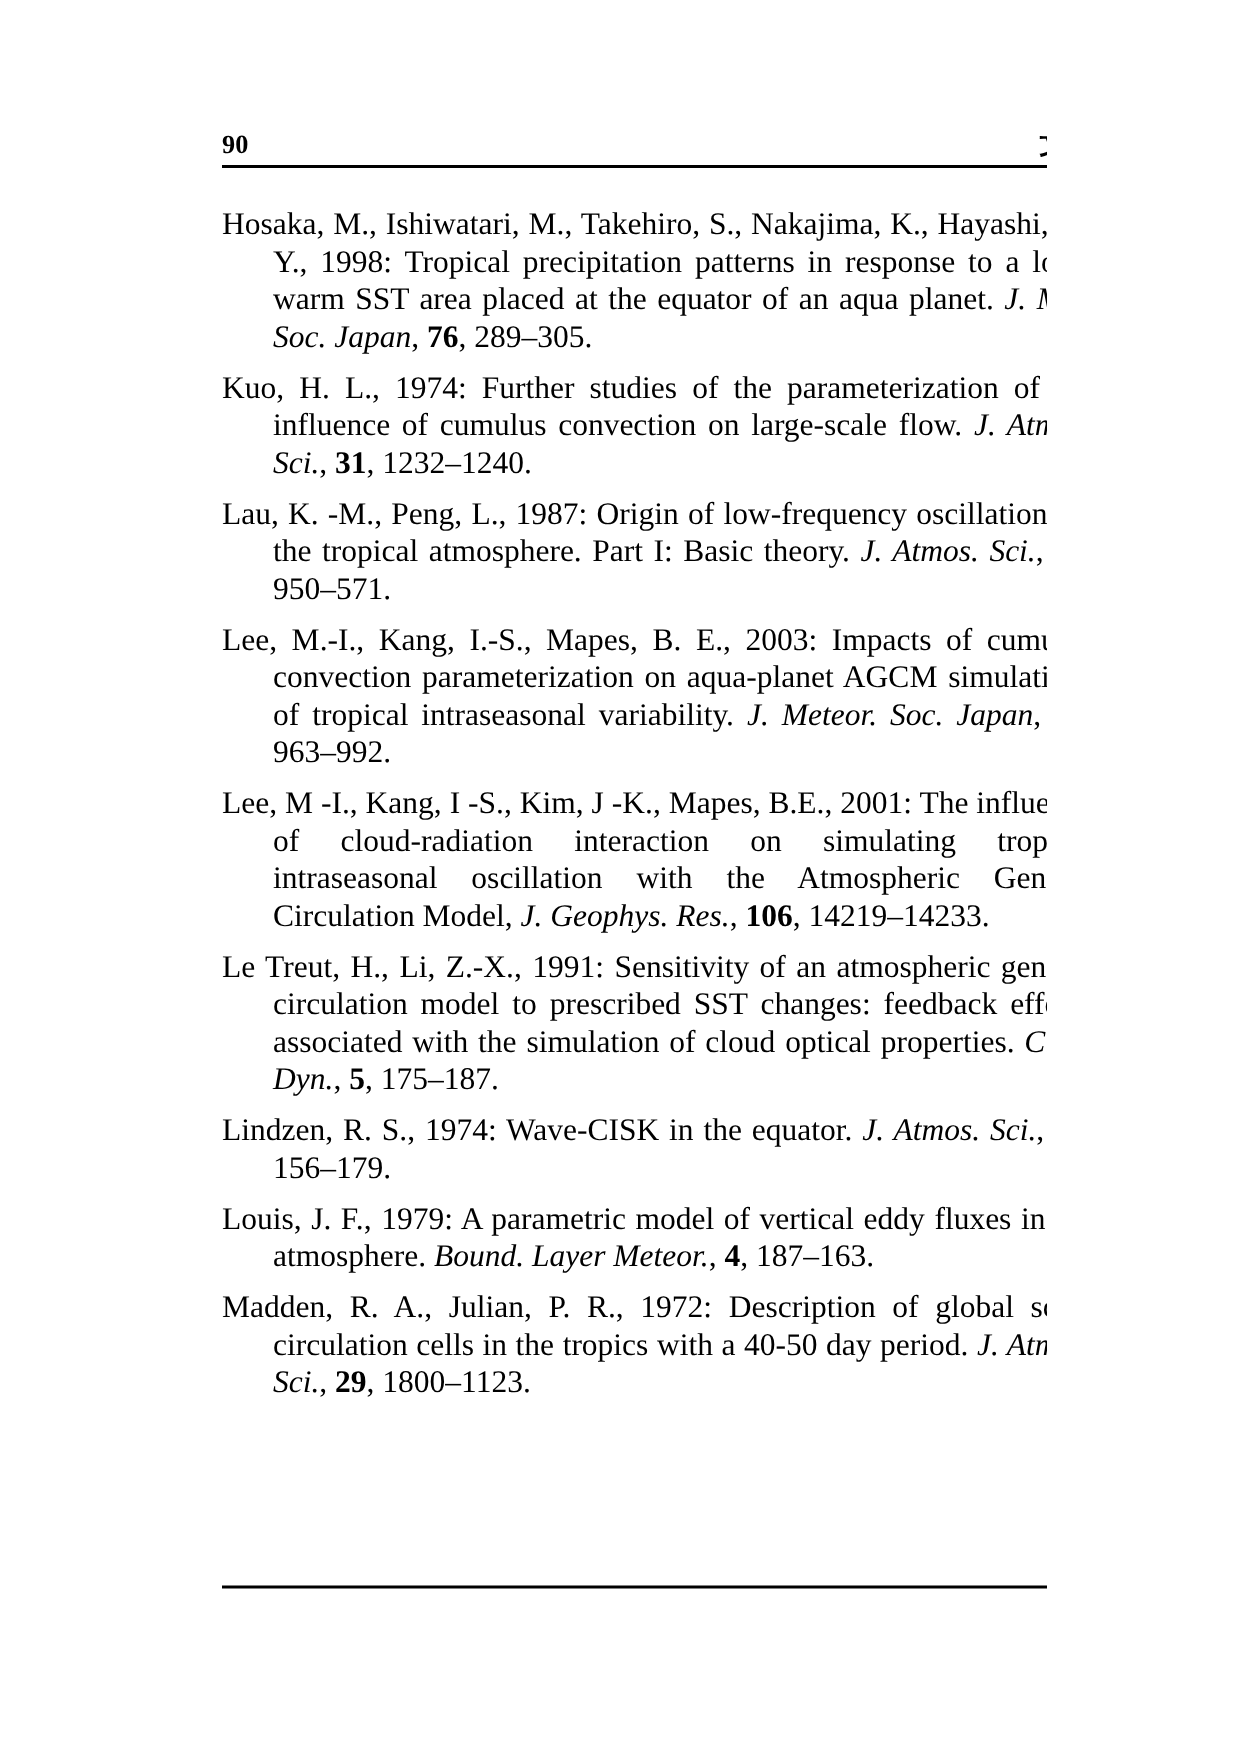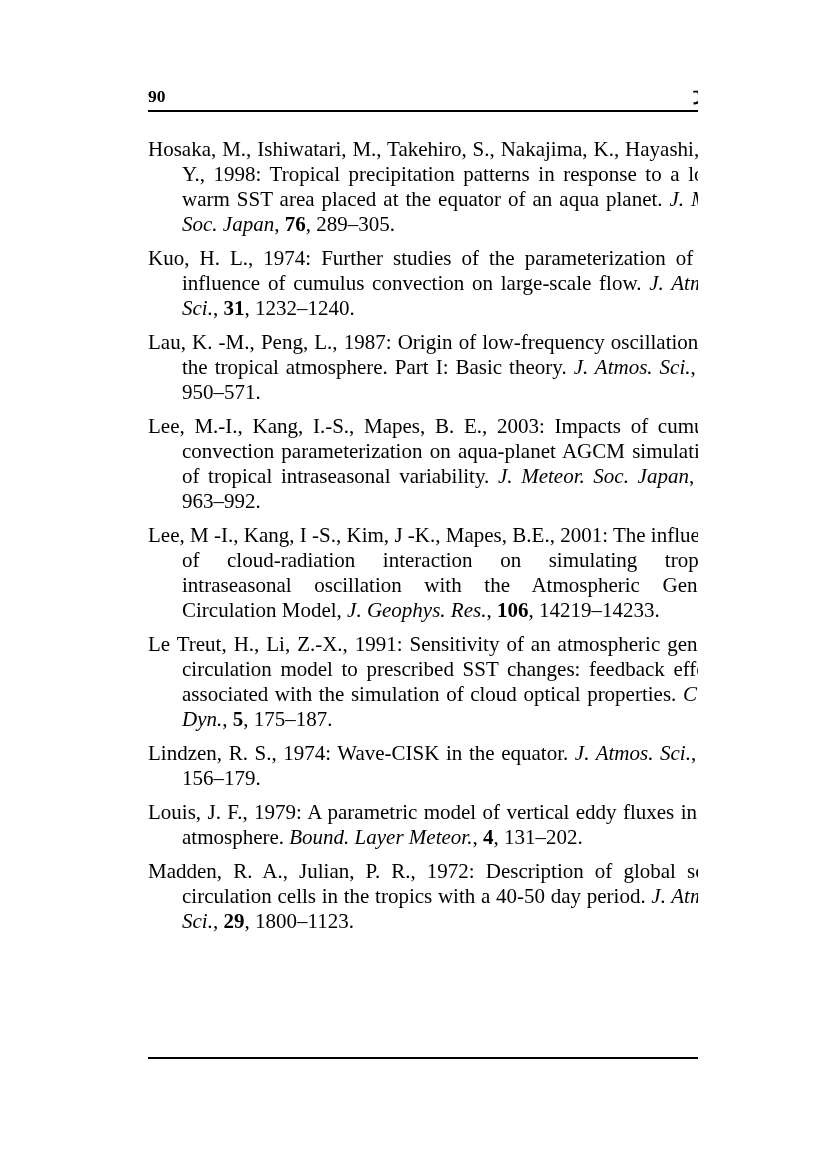--- a/index.html
+++ b/index.html
@@ -83,19 +83,19 @@
   <div class="header-rule"></div>
 
   <div class="references">
       <p class="ref-entry"><span class="seg-normal">Hosaka, M., Ishiwatari, M., Takehiro, S., Nakajima, K., Hayashi, Y.-Y., 1998: Tropical precipitation patterns in response to a local warm SST area placed at the equator of an aqua planet. </span><span class="seg-italic">J. Met. Soc. Japan</span><span class="seg-normal">, </span><span class="seg-bold">76</span><span class="seg-normal">, 289–305.</span></p>
       <p class="ref-entry"><span class="seg-normal">Kuo, H. L., 1974: Further studies of the parameterization of the influence of cumulus convection on large-scale flow. </span><span class="seg-italic">J. Atmos. Sci.</span><span class="seg-normal">, </span><span class="seg-bold">31</span><span class="seg-normal">, 1232–1240.</span></p>
       <p class="ref-entry"><span class="seg-normal">Lau, K. -M., Peng, L., 1987: Origin of low-frequency oscillations in the tropical atmosphere. Part I: Basic theory. </span><span class="seg-italic">J. Atmos. Sci.</span><span class="seg-normal">, </span><span class="seg-bold">44</span><span class="seg-normal">, 950–571.</span></p>
       <p class="ref-entry"><span class="seg-normal">Lee, M.-I., Kang, I.-S., Mapes, B. E., 2003: Impacts of cumulus convection parameterization on aqua-planet AGCM simulations of tropical intraseasonal variability. </span><span class="seg-italic">J. Meteor. Soc. Japan</span><span class="seg-normal">, </span><span class="seg-bold">47</span><span class="seg-normal">, 963–992.</span></p>
       <p class="ref-entry"><span class="seg-normal">Lee, M -I., Kang, I -S., Kim, J -K., Mapes, B.E., 2001: The influence of cloud-radiation interaction on simulating tropical intraseasonal oscillation with the Atmospheric General Circulation Model, </span><span class="seg-italic">J. Geophys. Res.</span><span class="seg-normal">, </span><span class="seg-bold">106</span><span class="seg-normal">, 14219–14233.</span></p>
       <p class="ref-entry"><span class="seg-normal">Le Treut, H., Li, Z.-X., 1991: Sensitivity of an atmospheric general circulation model to prescribed SST changes: feedback effects associated with the simulation of cloud optical properties. </span><span class="seg-italic">Clim. Dyn.</span><span class="seg-normal">, </span><span class="seg-bold">5</span><span class="seg-normal">, 175–187.</span></p>
       <p class="ref-entry"><span class="seg-normal">Lindzen, R. S., 1974: Wave-CISK in the equator. </span><span class="seg-italic">J. Atmos. Sci.</span><span class="seg-normal">, </span><span class="seg-bold">31</span><span class="seg-normal">, 156–179.</span></p>
-      <p class="ref-entry"><span class="seg-normal">Louis, J. F., 1979: A parametric model of vertical eddy fluxes in the atmosphere. </span><span class="seg-italic">Bound. Layer Meteor.</span><span class="seg-normal">, </span><span class="seg-bold">4</span><span class="seg-normal">, 131–202.</span></p>
+      <p class="ref-entry"><span class="seg-normal">Louis, J. F., 1979: A parametric model of vertical eddy fluxes in the atmosphere. </span><span class="seg-italic">Bound. Layer Meteor.</span><span class="seg-normal">, </span><span class="seg-bold">4</span><span class="seg-normal">, 187–163.</span></p>
       <p class="ref-entry"><span class="seg-normal">Madden, R. A., Julian, P. R., 1972: Description of global scale circulation cells in the tropics with a 40-50 day period. </span><span class="seg-italic">J. Atmos. Sci.</span><span class="seg-normal">, </span><span class="seg-bold">29</span><span class="seg-normal">, 1800–1123.</span></p>
     </div>
 
   <div class="footer-rule"></div>
 
 </div>
 
 </body></html>

